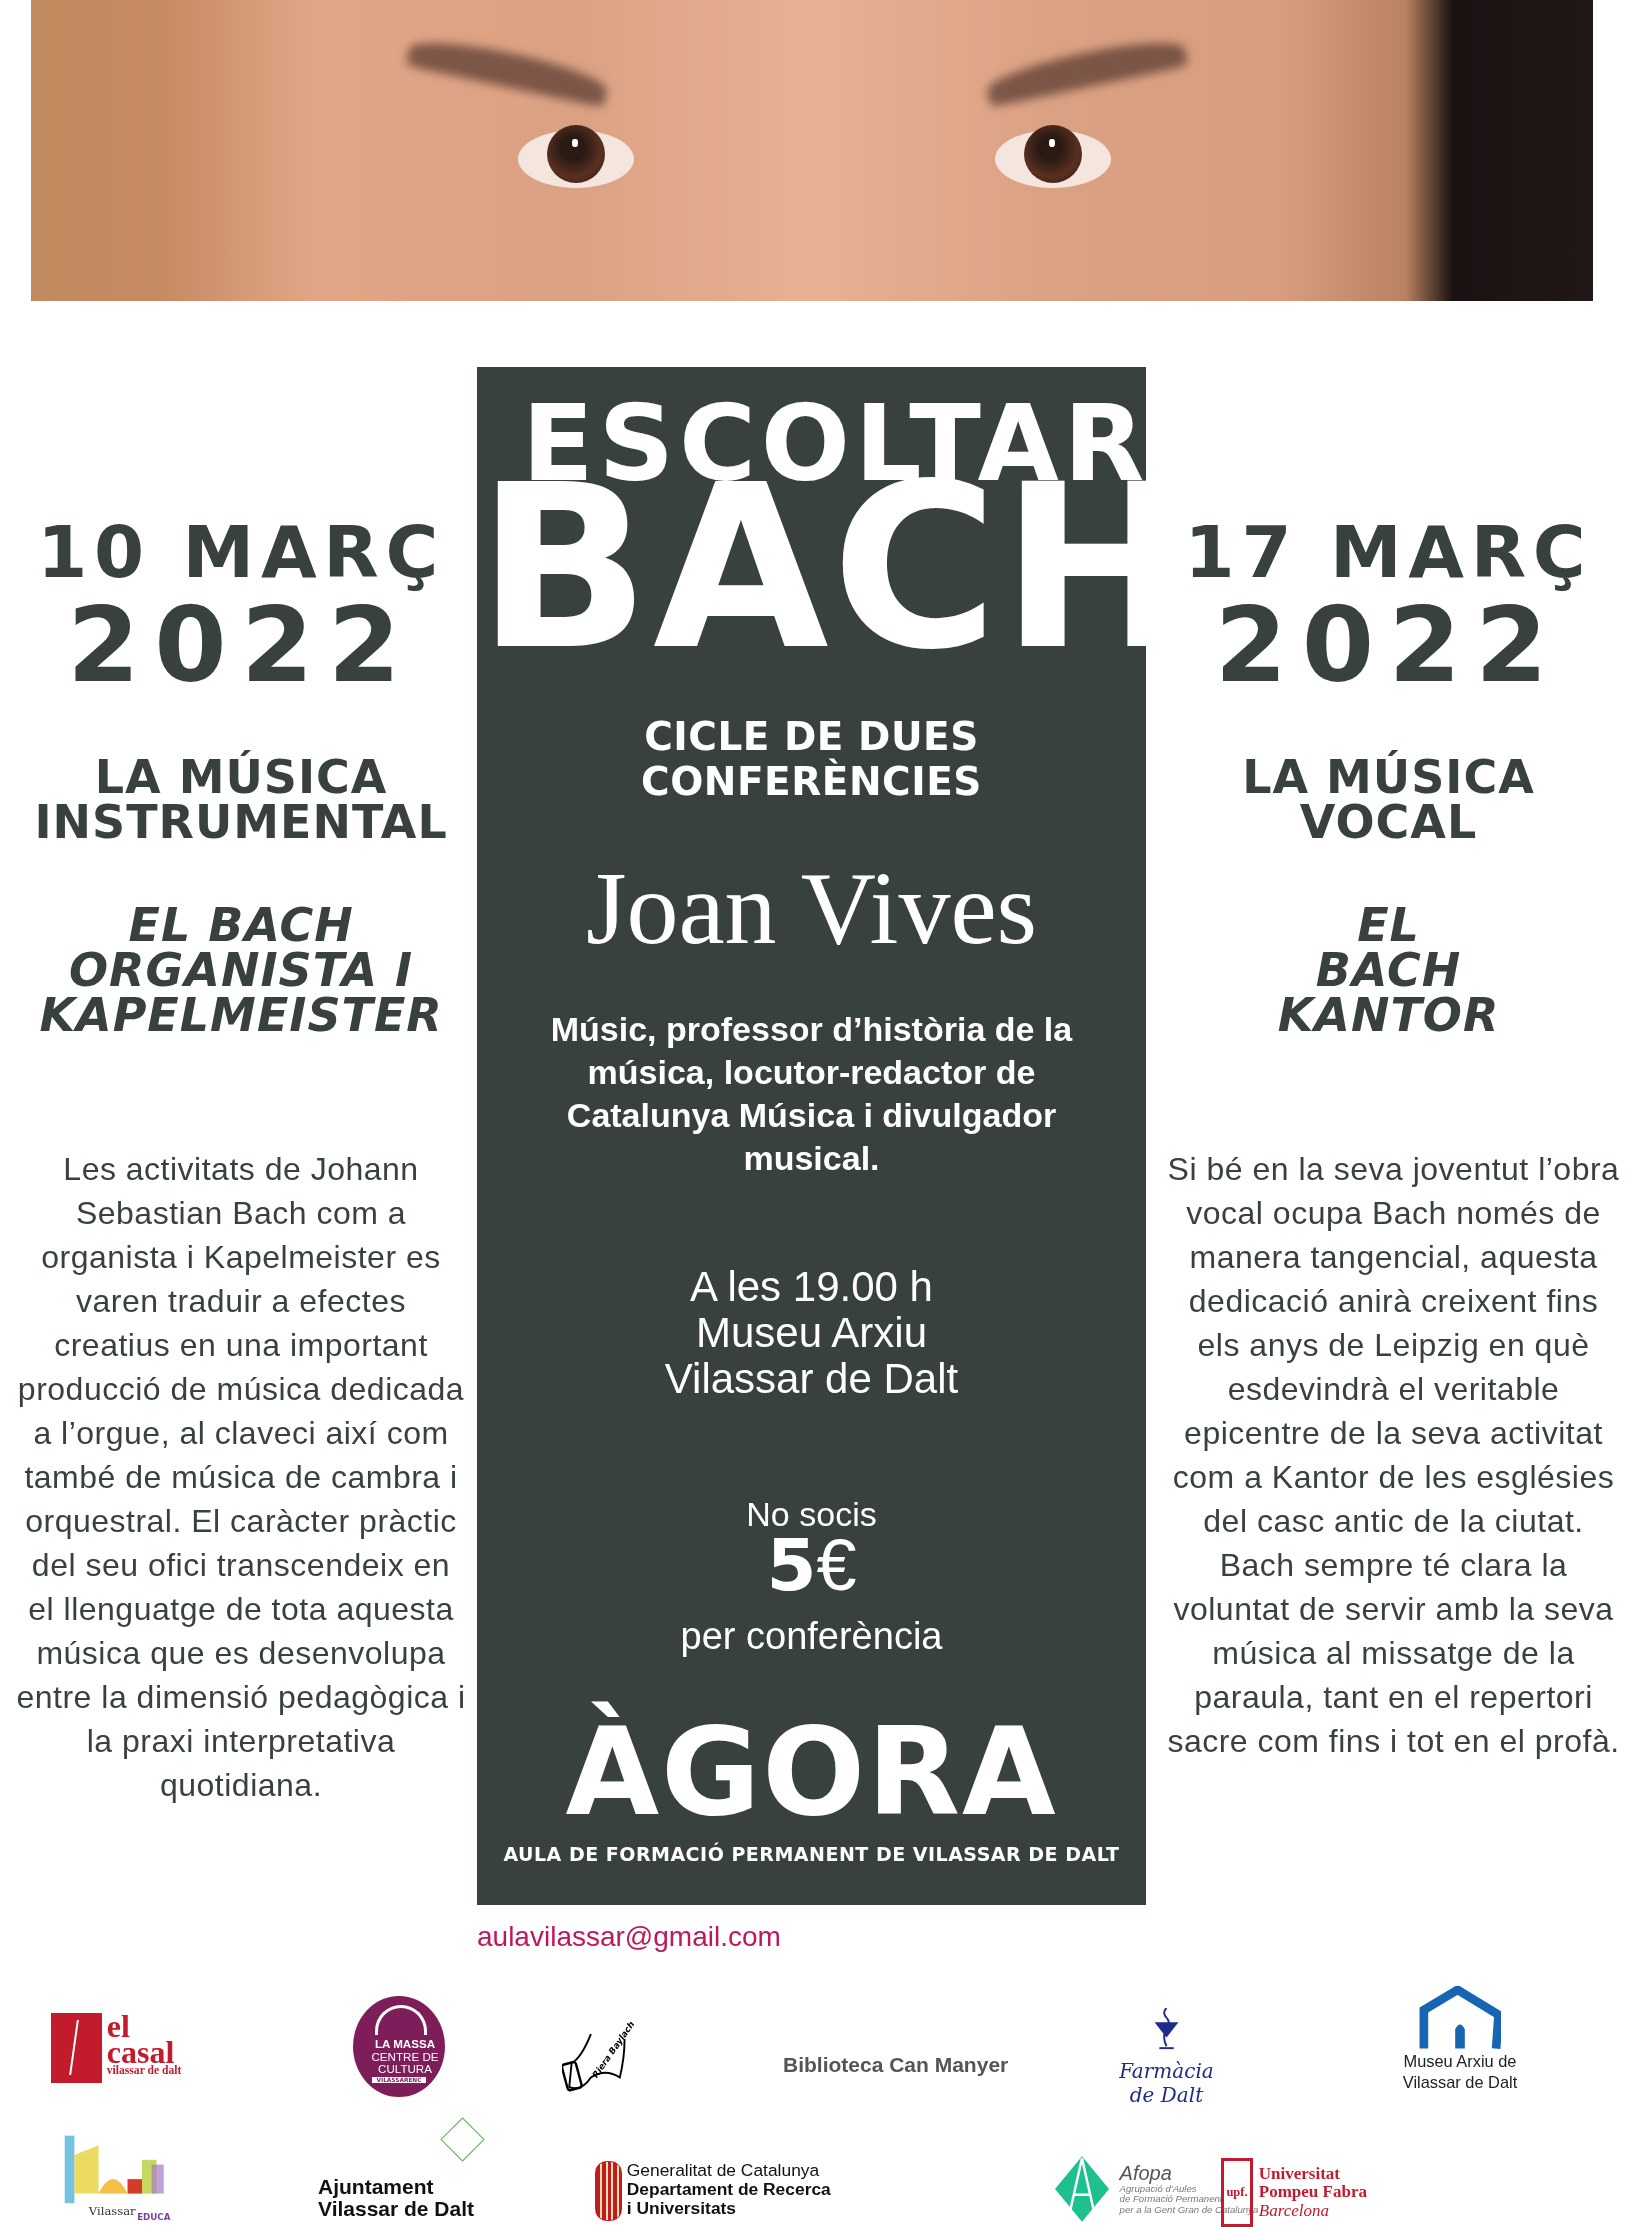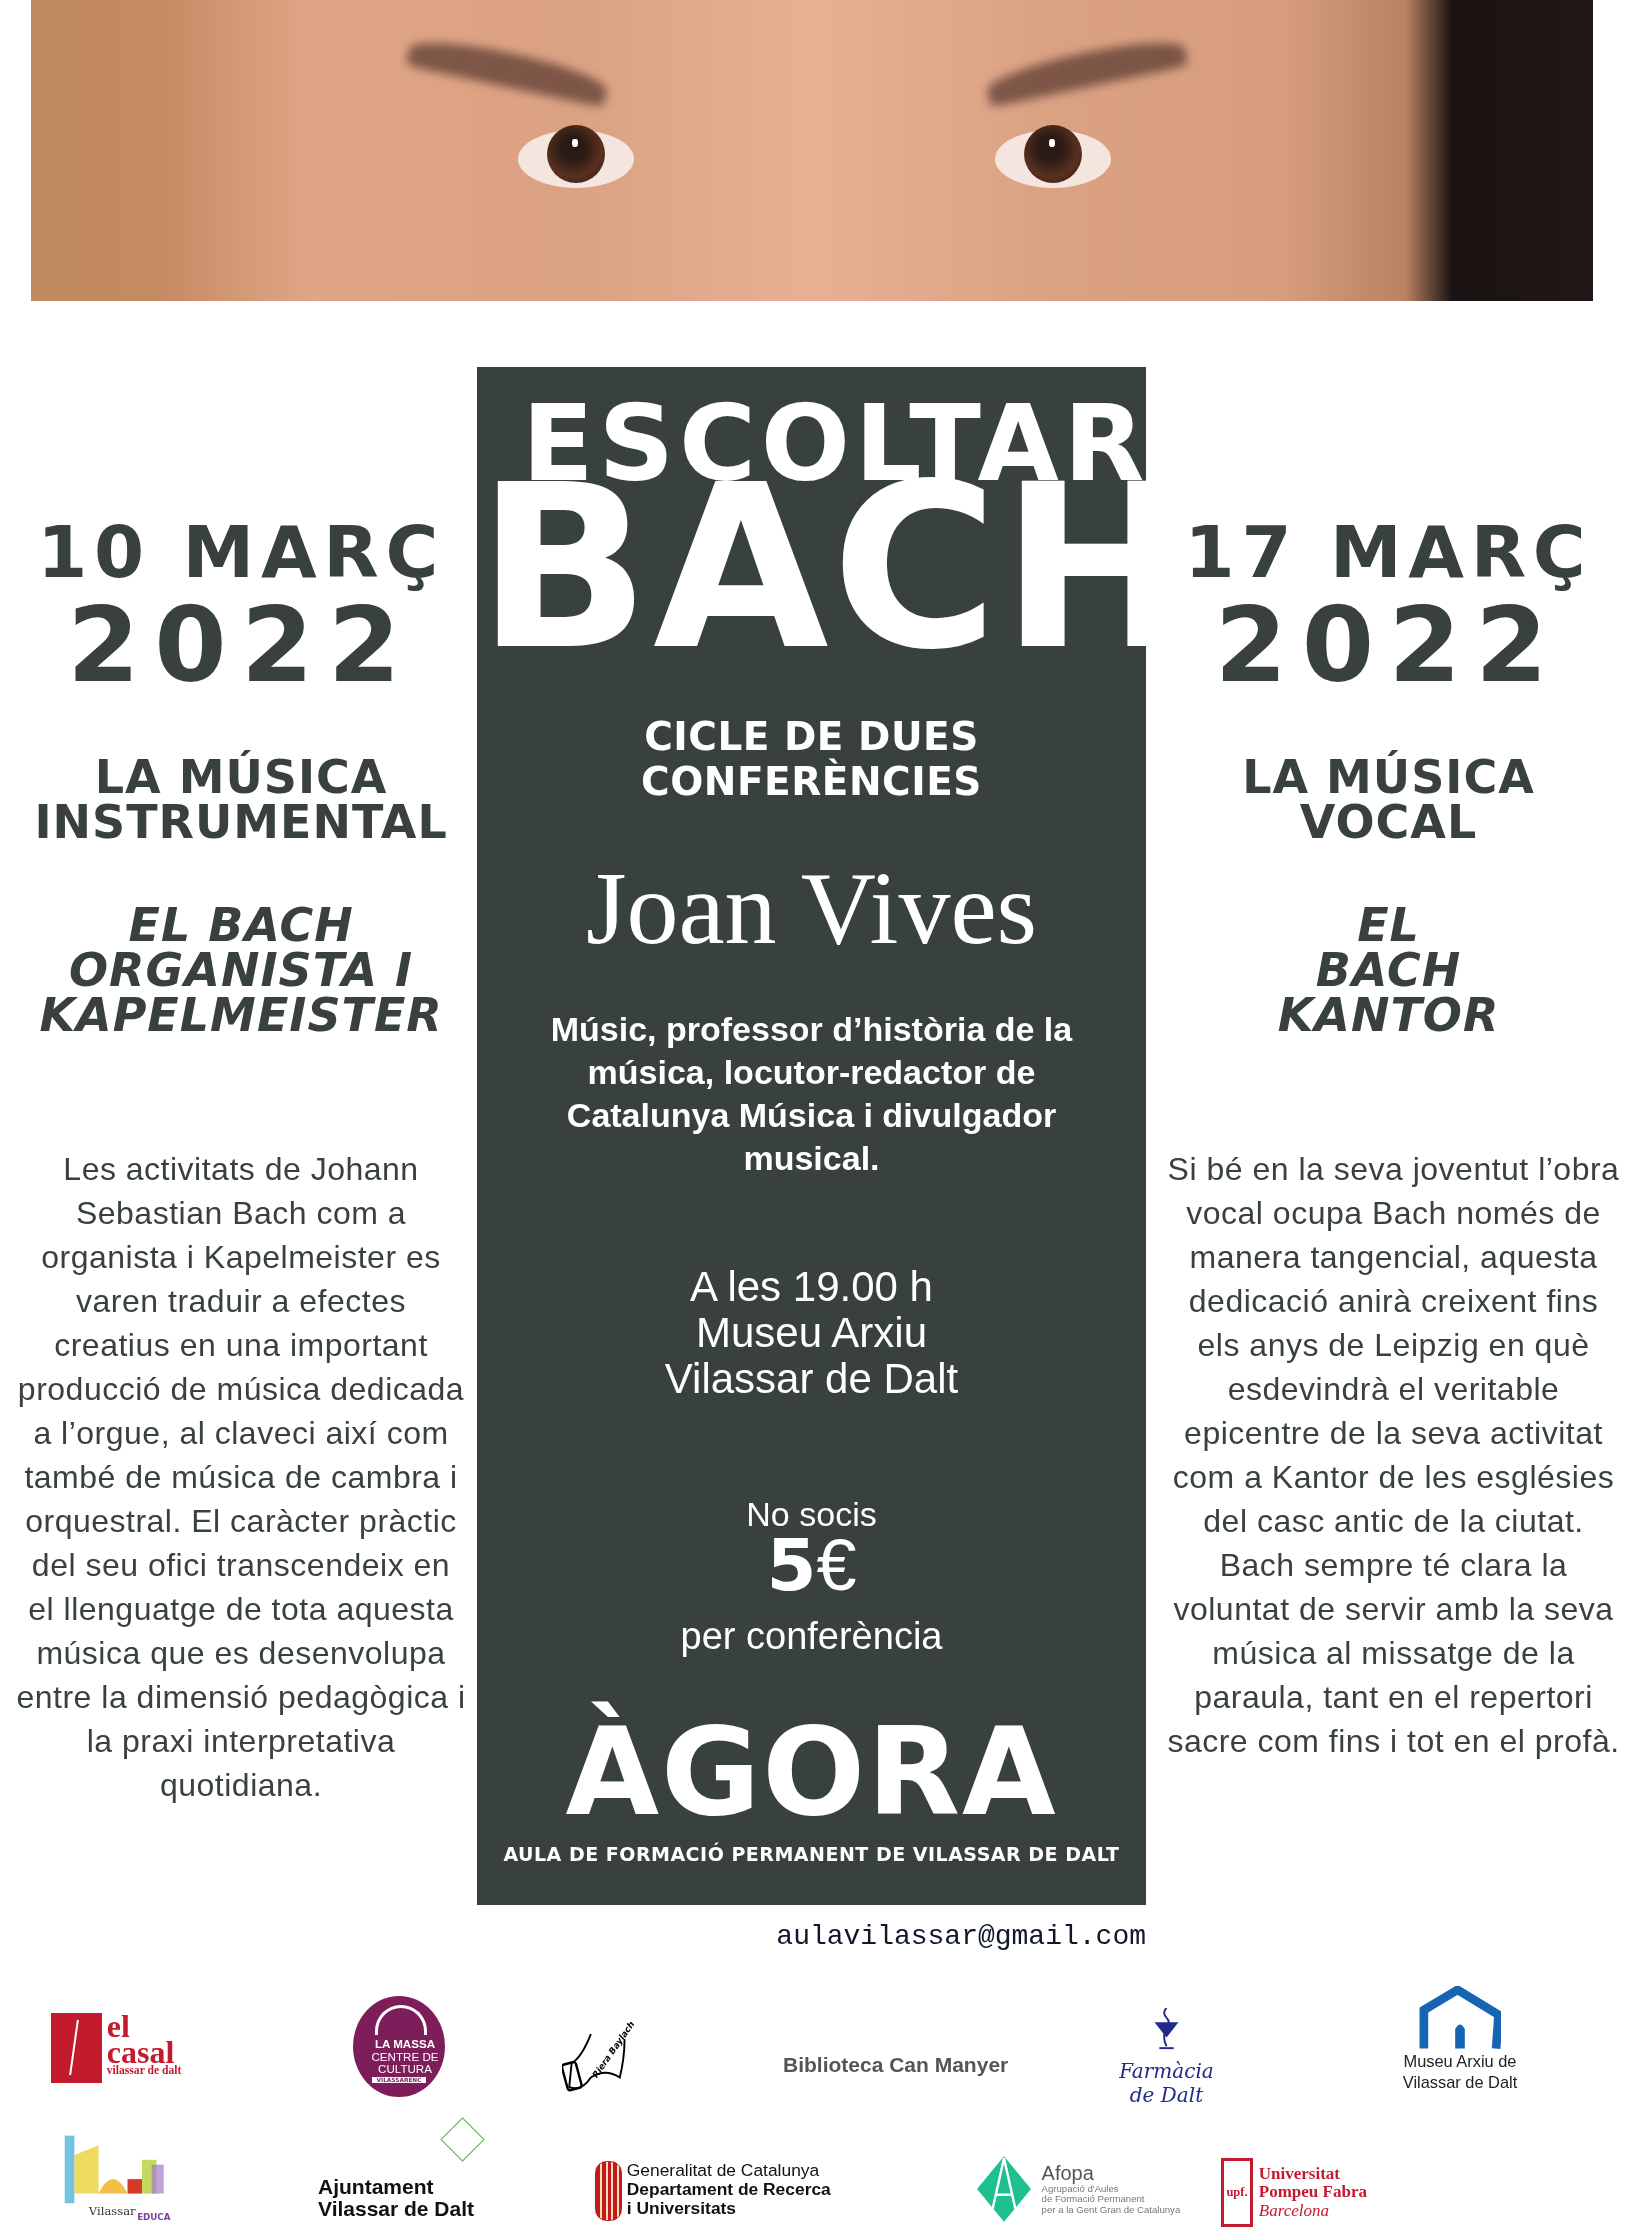--- a/index.html
+++ b/index.html
@@ -22,21 +22,21 @@
   .t-bio { position:absolute; left:58px; right:58px; top:641px; font-family:"Liberation Sans", sans-serif; font-weight:bold; font-size:34px; line-height:43px; }
   .t-time { position:absolute; left:0; right:0; top:897px; font-family:"Liberation Sans", sans-serif; font-size:42px; line-height:46px; }
   .t-nosocis { position:absolute; left:0; right:0; top:1128px; font-family:"Liberation Sans", sans-serif; font-size:34px; }
   .t-price { position:absolute; left:0; right:0; top:1162px; font-size:72px; line-height:1; }
   .t-price .num { font-weight:bold; }
   .t-price .cur { font-family:"Liberation Sans", sans-serif; font-weight:normal; }
   .t-per { position:absolute; left:0; right:0; top:1248px; font-family:"Liberation Sans", sans-serif; font-size:38px; }
   .t-agora { position:absolute; left:0; right:0; top:1345px; font-weight:bold; font-size:121px; line-height:1; letter-spacing:1.9px; }
   .t-aula { position:absolute; left:0; right:0; top:1476px; font-weight:bold; font-size:19px; letter-spacing:0.5px; }
 
-  .email { position:absolute; left:477px; width:669px; top:1921px; text-align:right; font-family:Liberation Mono, monospace; font-size:28px; color:#0f172a; }
+  .email { position:absolute; left:477px; width:669px; top:1921px; text-align:left; font-family:Liberation Sans, sans-serif; font-size:28px; color:#be185d; }
 
   
   .side { position:absolute; top:516px; width:463px; text-align:center; color:#38413c; }
   .side.left { left:9.6px; }
   .side.right { left:1157px; width:463px; }
   .date1 { font-weight:bold; font-size:72px; letter-spacing:6.7px; line-height:1; }
   .date2 { font-weight:bold; font-size:104px; letter-spacing:14.5px; line-height:1; margin-top:4.8px; }
   .topic { font-weight:bold; font-size:46px; line-height:45px; margin-top:58px; letter-spacing:1px; }
   .sub { font-weight:bold; font-style:italic; font-size:46px; line-height:45px; margin-top:58px; letter-spacing:1px; }
   .body { position:absolute; top:1147px; width:453px; text-align:center; font-family:"Liberation Sans", sans-serif; font-size:32px; line-height:44px; color:#38413c; letter-spacing:0.5px; }
@@ -72,21 +72,21 @@
   .educa { left:55px; top:2126px; width:174px; height:99px; }
   .ajunt { left:318px; top:2123px; }
   .ajunt .shield { position:absolute; left:128px; top:0; width:31px; height:31px; border:1.4px solid #5caf4f; transform:rotate(45deg) scale(0.95); transform-origin:center; }
   .ajunt .name { position:absolute; left:0; top:53px; font-family:"Liberation Sans", sans-serif; font-weight:bold; font-size:21px; line-height:22px; color:#111; white-space:nowrap; }
 
   .gencat { left:595px; top:2161px; display:flex; }
   .gencat .flag { width:25px; height:58px; background:repeating-linear-gradient(90deg, #c41a1f 0 3.9px, #f7e4b0 3.9px 5.8px); border-radius:11.6px; border:1.4px solid #c41a1f; }
   .gencat .txt { margin-left:4.8px; font-family:"Liberation Sans", sans-serif; font-size:17.4px; line-height:19px; color:#111; }
   .gencat .txt b { display:block; }
 
-  .afopa { left:977px; top:2156px; display:flex; align-items:center; }
+  .afopa { left:1055px; top:2156px; display:flex; align-items:center;font-style:italic; }
   .afopa .mark { width:54px; height:66px; position:relative; }
   .afopa .txt { margin-left:10.6px; font-family:"Liberation Sans", sans-serif; color:#777; }
   .afopa .t1 { font-size:20px; color:#555; line-height:21px; }
   .afopa .t2 { font-size:9.6px; line-height:10.6px; }
 
   .upf { left:1221px; top:2158px; display:flex; align-items:center; }
   .upf .box { width:26px; height:63px; border:3.4px solid #c41a2f; display:flex; align-items:center; justify-content:center; font-family:"Liberation Serif", serif; font-size:12.5px; color:#c41a2f; font-weight:bold; }
   .upf .txt { margin-left:5.8px; font-family:Liberation Serif, serif; color:#c41a2f; font-size:17px; line-height:18.3px; font-weight:bold; }
   .upf .txt i { font-weight:normal; }
 </style>

